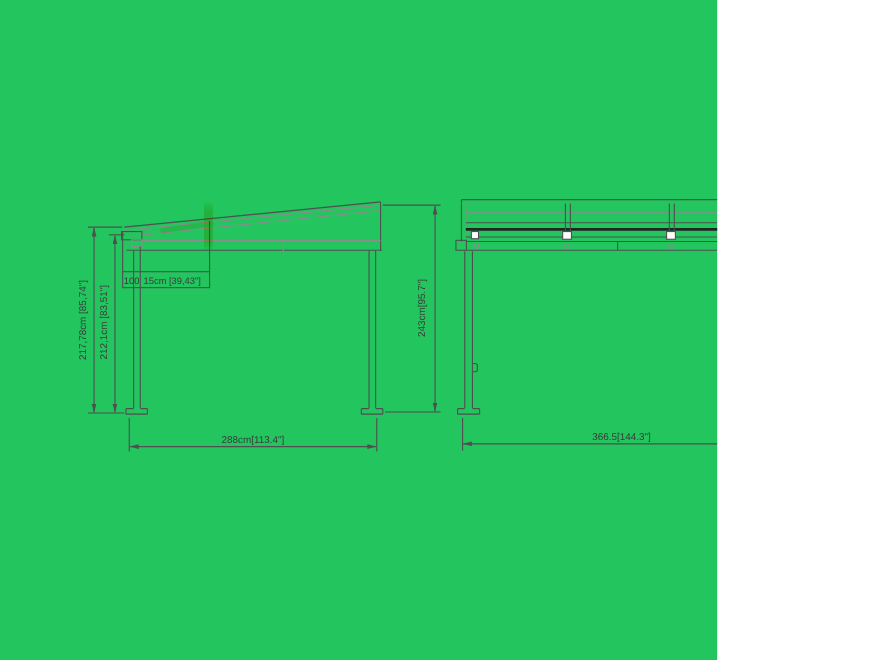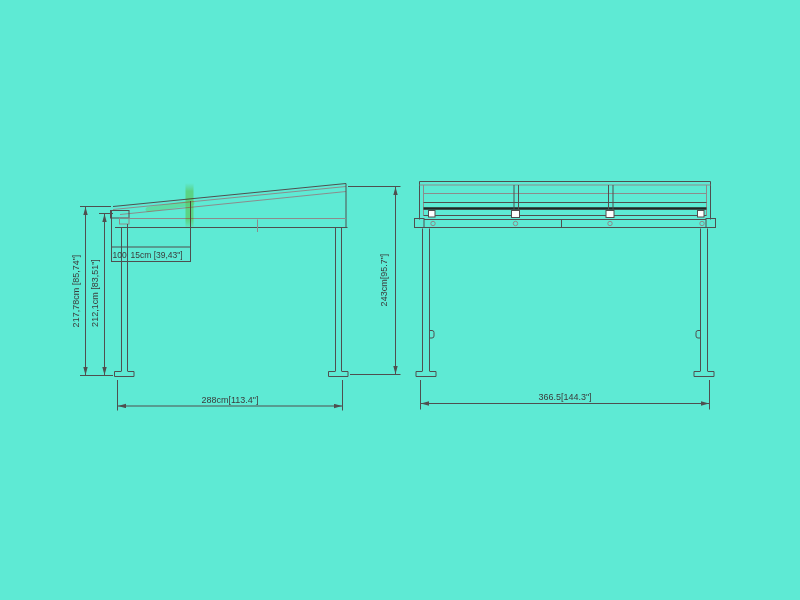--- a/index.html
+++ b/index.html
@@ -1,16 +1,16 @@
 <!DOCTYPE html>
 <html><head>
 <meta charset="utf-8">
 <style>
   html,body{margin:0;padding:0;background:#fff;}
-  .canvas{position:relative;width:800px;height:600px;background:#5eead4;overflow:hidden;
+  .canvas{position:relative;width:652px;height:600px;background:#22c55e;overflow:hidden;
           font-family:"Liberation Sans",sans-serif;}
   svg{position:absolute;left:0;top:0;}
   .ln{stroke:#4f4f4f;stroke-width:1;fill:none;}
   .ln-lt{stroke:#8c8c8c;stroke-width:1;fill:none;}
   .ln-thick{stroke:#232323;stroke-width:2.4;fill:none;}
   .dim{stroke:#4f4f4f;stroke-width:1;fill:none;}
   .dim-txt{font-family:"Liberation Sans",sans-serif;font-size:9px;fill:#3b3b3b;}
   .dim-txt-sm{font-family:"Liberation Sans",sans-serif;font-size:8.5px;fill:#3b3b3b;}
   .blk{stroke:#4f4f4f;stroke-width:1;fill:#fff;}
 </style>

